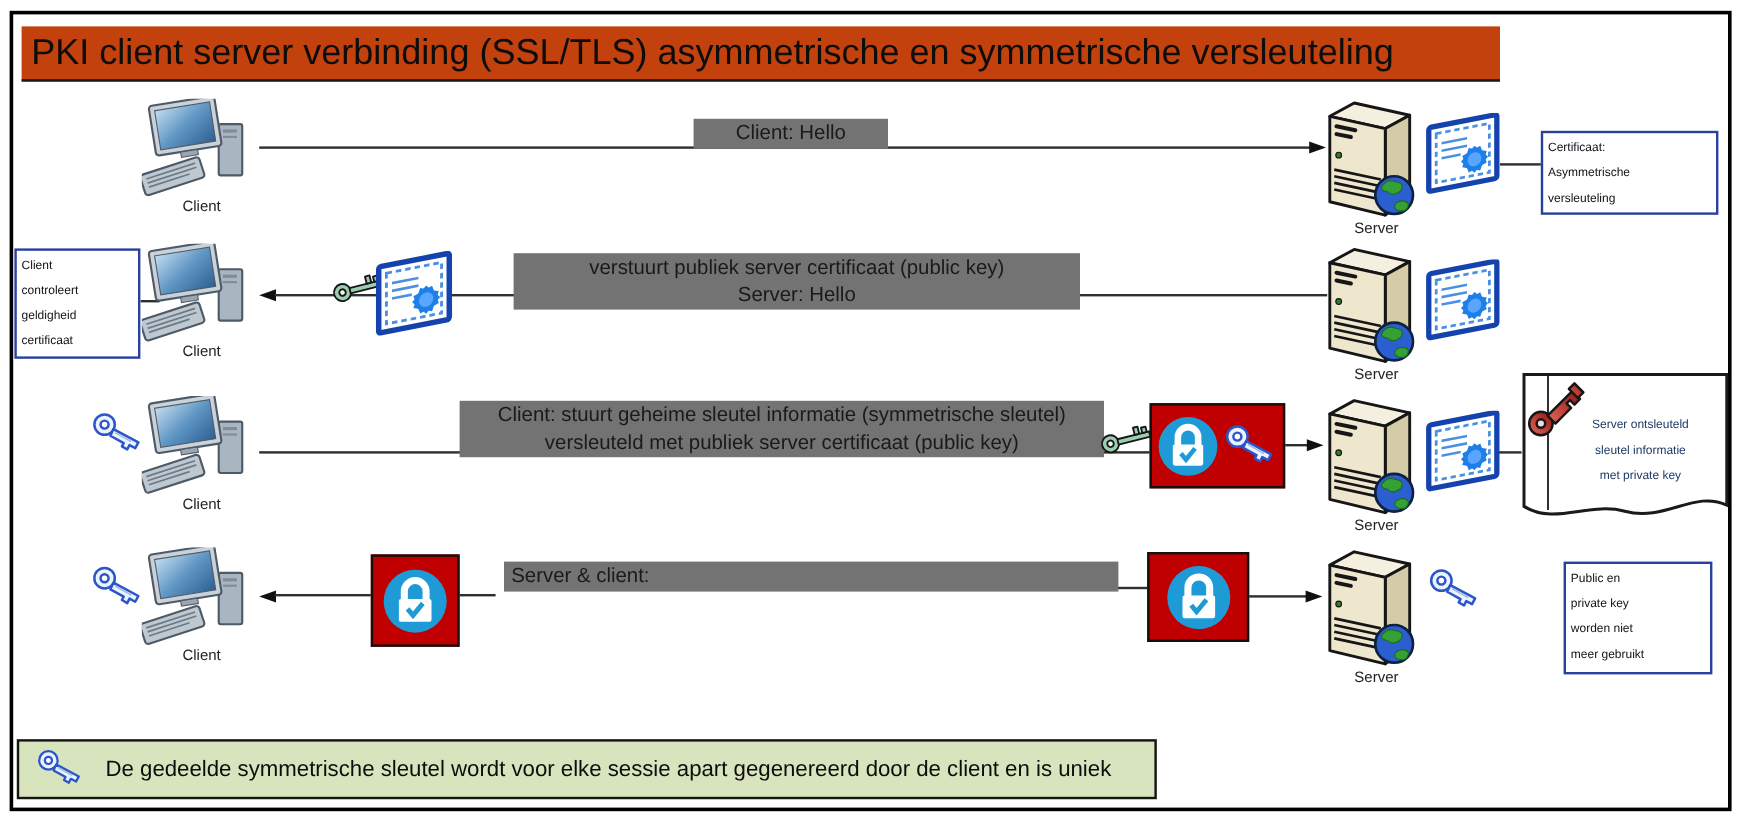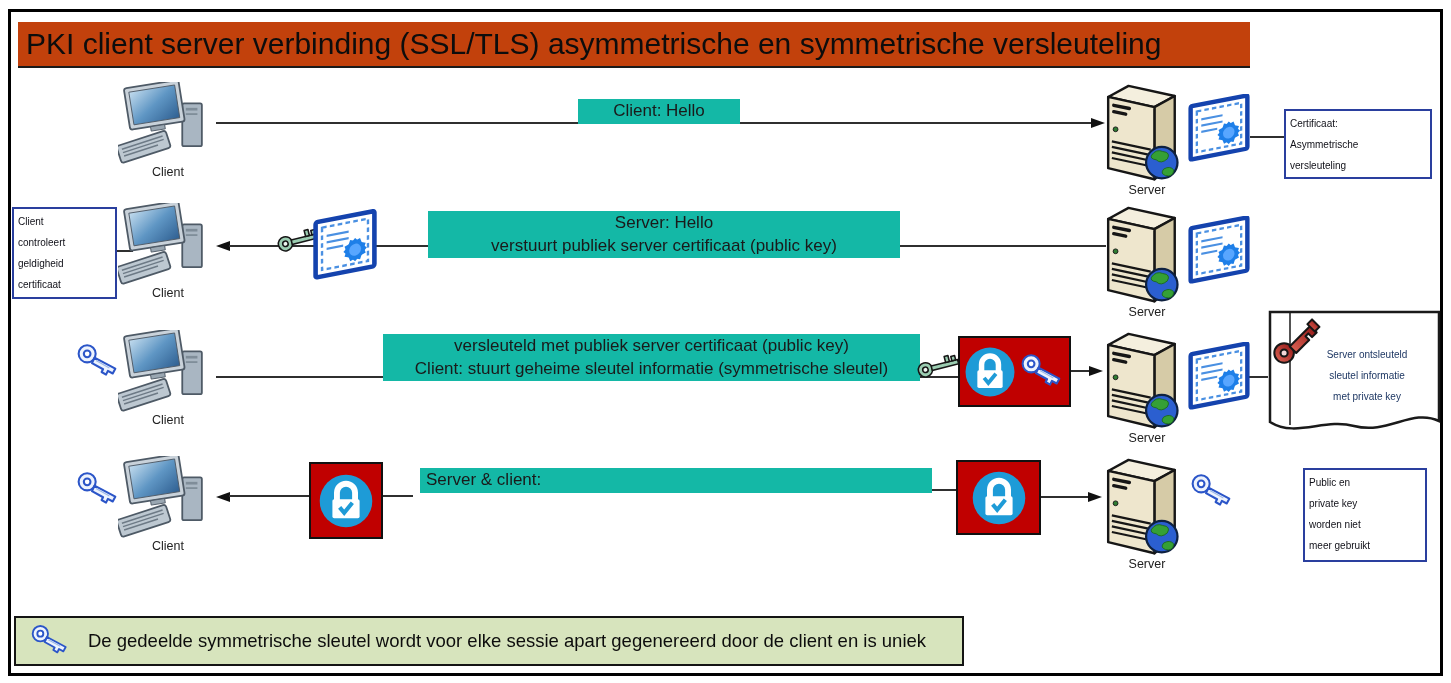--- a/index.html
+++ b/index.html
@@ -8,21 +8,21 @@
   .abs{position:absolute;}
   .frame{left:8px;top:9px;width:1435px;height:667px;border:3px solid #000;box-sizing:border-box;}
   .titlebar{left:18px;top:22px;width:1224px;height:44px;background:#c2410c;
             border-bottom:2px solid #1a1a1a;font-size:30px;line-height:44px;padding-left:8px;
             color:#0d0d0d;white-space:nowrap;}
   .hline{height:2px;background:#2f2f2f;z-index:1;}
   .arrow-r{width:0;height:0;border-top:5px solid transparent;border-bottom:5px solid transparent;
            border-left:14px solid #111;z-index:1;}
   .arrow-l{width:0;height:0;border-top:5px solid transparent;border-bottom:5px solid transparent;
            border-right:14px solid #111;z-index:1;}
-  .msg{z-index:2;background:#14b8a6;font-size:17px;line-height:22.5px;color:#1a1a1a;
+  .msg{z-index:2;background:#737373;font-size:17px;line-height:22.5px;color:#1a1a1a;
        text-align:center;padding:1px 6px;}
   .msg.left{text-align:left;}
   .note{z-index:3;background:#fff;border:2px solid #2a3f9e;font-size:10px;line-height:21px;
         padding:2px 4px;white-space:pre-line;color:#101018;box-sizing:border-box;}
   .device{z-index:2;text-align:center;}
   .devlabel{font-size:12.5px;color:#222;margin-top:1px;}
   .redbox{z-index:2;background:#c00000;border:2.5px solid #111;box-sizing:border-box;
           display:flex;align-items:center;justify-content:center;gap:2px;}
   .scrolltext{z-index:3;font-size:10px;line-height:21px;color:#1f3864;text-align:center;
               white-space:pre-line;}
@@ -164,22 +164,22 @@
     <svg class="icon" width="44" height="28">
         <use href="#sym-greenkey"></use>
       </svg>
   </div>
   <div class="abs z2" style="left:311px;top:209px">
     <svg class="icon" width="68" height="82">
         <use href="#sym-cert"></use>
       </svg>
   </div>
   <div class="abs msg" style="left:428px;top:211px;width:460px">
+    <div>verstuurt publiek server certificaat (public key)</div>
     <div>Server: Hello</div>
-    <div>verstuurt publiek server certificaat (public key)</div>
   </div>
   <div class="abs device" style="left:1106px;top:206px">
     <svg class="icon" width="82" height="98">
         <use href="#sym-server"></use>
       </svg>
     <div class="devlabel">Server</div>
   </div>
   <div class="abs z2" style="left:1186px;top:216px">
     <svg class="icon" width="66" height="78">
         <use href="#sym-cert"></use>
@@ -192,22 +192,22 @@
       </svg>
   </div>
   <div class="abs device" style="left:118px;top:330px">
     <svg class="icon" width="100" height="82">
         <use href="#sym-computer"></use>
       </svg>
     <div class="devlabel">Client</div>
   </div>
   <div class="abs hline" style="left:216px;top:376px;width:742px"></div>
   <div class="abs msg" style="left:383px;top:334px;width:525px">
+    <div>Client: stuurt geheime sleutel informatie (symmetrische sleutel)</div>
     <div>versleuteld met publiek server certificaat (public key)</div>
-    <div>Client: stuurt geheime sleutel informatie (symmetrische sleutel)</div>
   </div>
   <div class="abs z3" style="left:916px;top:350px;transform:rotate(-14deg)">
     <svg class="icon" width="44" height="28">
         <use href="#sym-greenkey"></use>
       </svg>
   </div>
   <div class="abs redbox" style="left:958px;top:336px;width:113px;height:71px">
     <svg class="icon" width="54" height="54">
         <use href="#sym-lock"></use>
       </svg>

